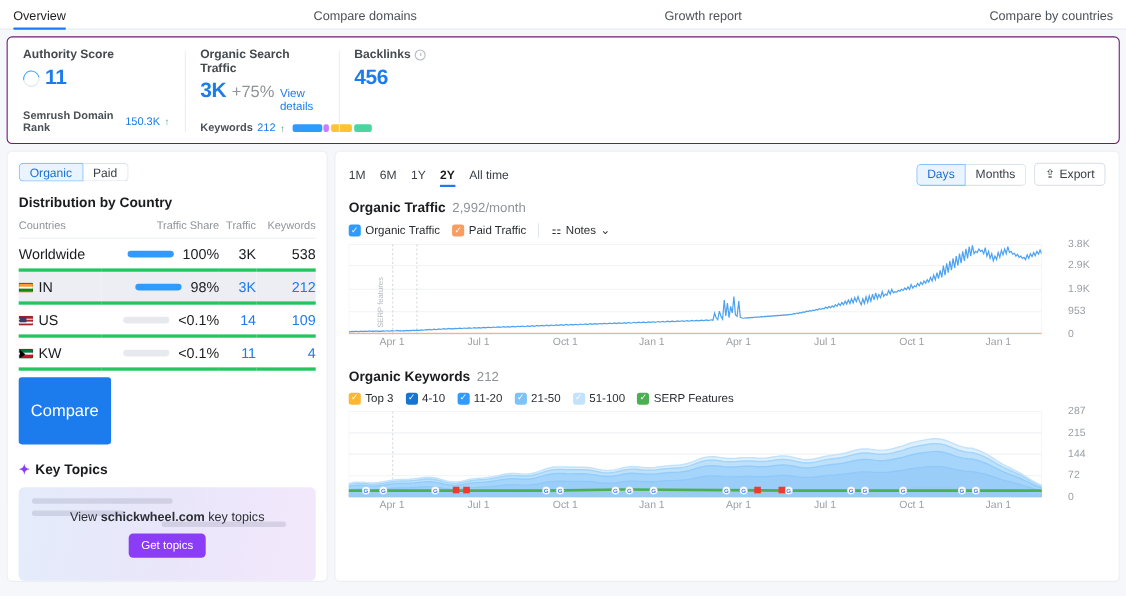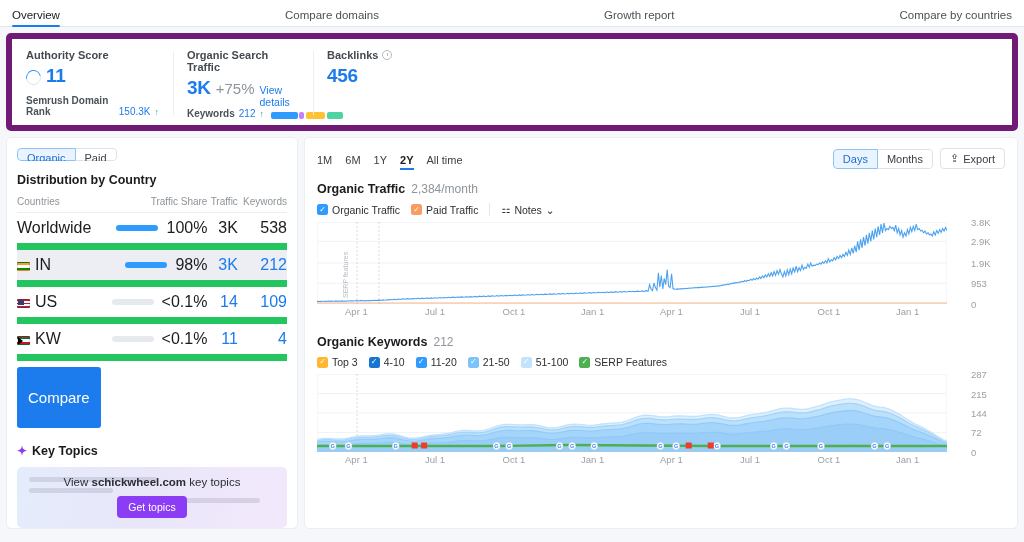--- a/index.html
+++ b/index.html
@@ -35,21 +35,21 @@
   .tab.active::after {
     content: ""; position: absolute; left: 0; right: 0; bottom: -1px;
     height: 2.5px; background: #1c7ced; border-radius: 2px;
   }
 
   
   .cards {
     margin: 6px 6px 0 6px;
     background: #fff;
     border-radius: 5px;
-    border: 6px solid #701a75;
+    border: 1px solid #701a75;
     height: 98px;
     display: flex;
     padding: 10px 0 8px 0;
   }
   .card { padding: 0 14px; position: relative; display: flex; flex-direction: column; }
   .card + .card::before {
     content: ""; position: absolute; left: 0; top: 2px; bottom: 2px;
     width: 1px; background: #eceff2;
   }
   .card-as { width: 161px; }
@@ -69,21 +69,21 @@
     border: 1.6px solid #dfe6ec;
     border-left-color: #2f9bff; border-top-color: #2f9bff;
     transform: rotate(35deg);
     display: inline-block; position: relative; top: 3px;
   }
   .big-num { font-size: 19px; font-weight: 700; color: #1c7ced; letter-spacing: -.3px; }
   .delta { font-size: 15px; color: #8e9499; }
   .link { font-size: 10.5px; color: #1c7ced; cursor: pointer; }
   .card-foot {
     margin-top: auto; font-size: 10px; color: #4a5157;
-    display: flex; align-items: flex-end; gap: 4px; font-weight: 700;
+    display: flex; align-items: center; gap: 4px; font-weight: 700;
   }
   .card-foot .val { color: #1c7ced; font-weight: 400; }
   .uparrow { color: #34b37e; font-size: 9px; }
   .kwbar { display: flex; height: 7px; width: 72px; gap: 1.5px; margin-left: 3px; }
   .kwbar i { display:block; border-radius: 2px; }
   .pst-desc { font-size: 10px; color: #8e9499; line-height: 1.35; margin-bottom: 6px; }
   .green-btn {
     background: #0e9f6e; color: #fff; border: none; border-radius: 3px;
     font-size: 10.5px; padding: 5px 9px; cursor: pointer; align-self: flex-start;
     font-family: inherit;
@@ -115,21 +115,21 @@
 
   .sec-title { font-size: 12.5px; font-weight: 700; margin: 12px 0 9px 0; color: #1a1c1f; }
 
   table.dist { width: 100%; border-collapse: collapse; }
   table.dist th {
     font-size: 10px; font-weight: 400; color: #8e9499; text-align: right;
     padding: 0 0 5px 0; border-bottom: 1px solid #eceff2;
   }
   table.dist th.l { text-align: left; }
   table.dist td {
-    font-size: 16px; padding: 6px 0; border-bottom: 7px solid #22c55e; text-align: right;
+    font-size: 13px; padding: 6px 0; border-bottom: 3px solid #22c55e; text-align: right;
     color: #1a1c1f;
   }
   table.dist td.l { text-align: left; }
   table.dist tr.hl { background: #eceef4; }
   table.dist td.blue { color: #1c7ced; }
   .share-cell { display: flex; align-items: center; justify-content: flex-end; gap: 8px; }
   .sbar { width: 42px; height: 6px; border-radius: 3px; background: #e6eaee; }
   .sbar.f { background: #2f9bff; }
   .flag {
     display: inline-block; width: 13px; height: 9px; margin-right: 5px;
@@ -373,21 +373,21 @@
         </div>
         <button class="btn-o">
           <span>⇪</span>
           <span>Export</span>
         </button>
       </div>
     </div>
 
     <div class="chart-h">
       <span>Organic Traffic</span>
-      <span class="sub">2,384/month</span>
+      <span class="sub">2,992/month</span>
     </div>
 
     <div class="legend">
       <div class="lg">
         <span class="ck" style="background:#2f9bff">✓</span>
         <span>Organic Traffic</span>
       </div>
       <div class="lg">
         <span class="ck" style="background:#f79d62">✓</span>
         <span>Paid Traffic</span>

